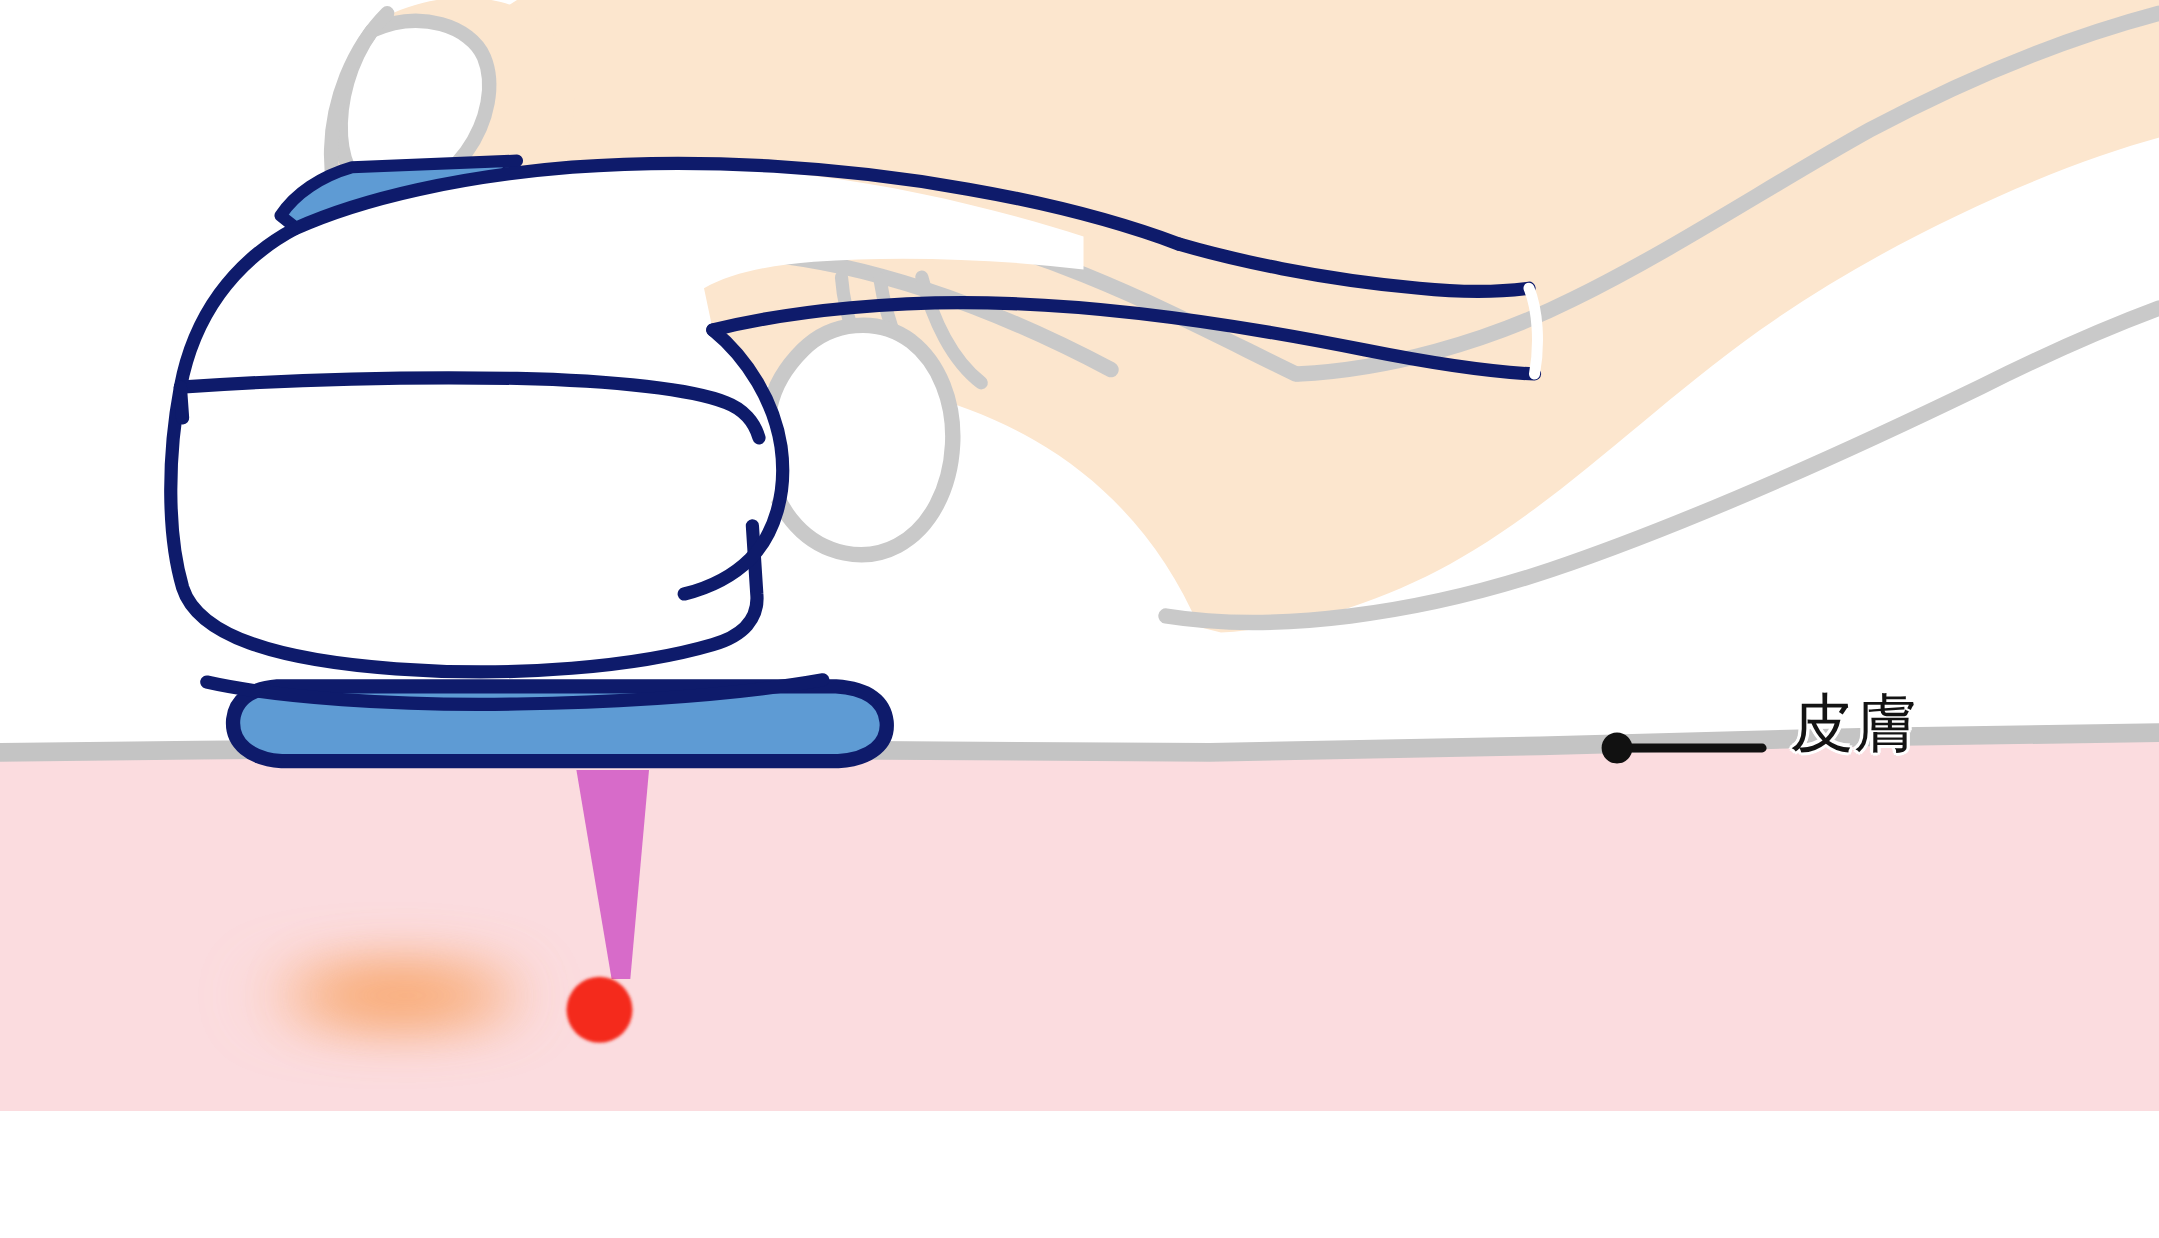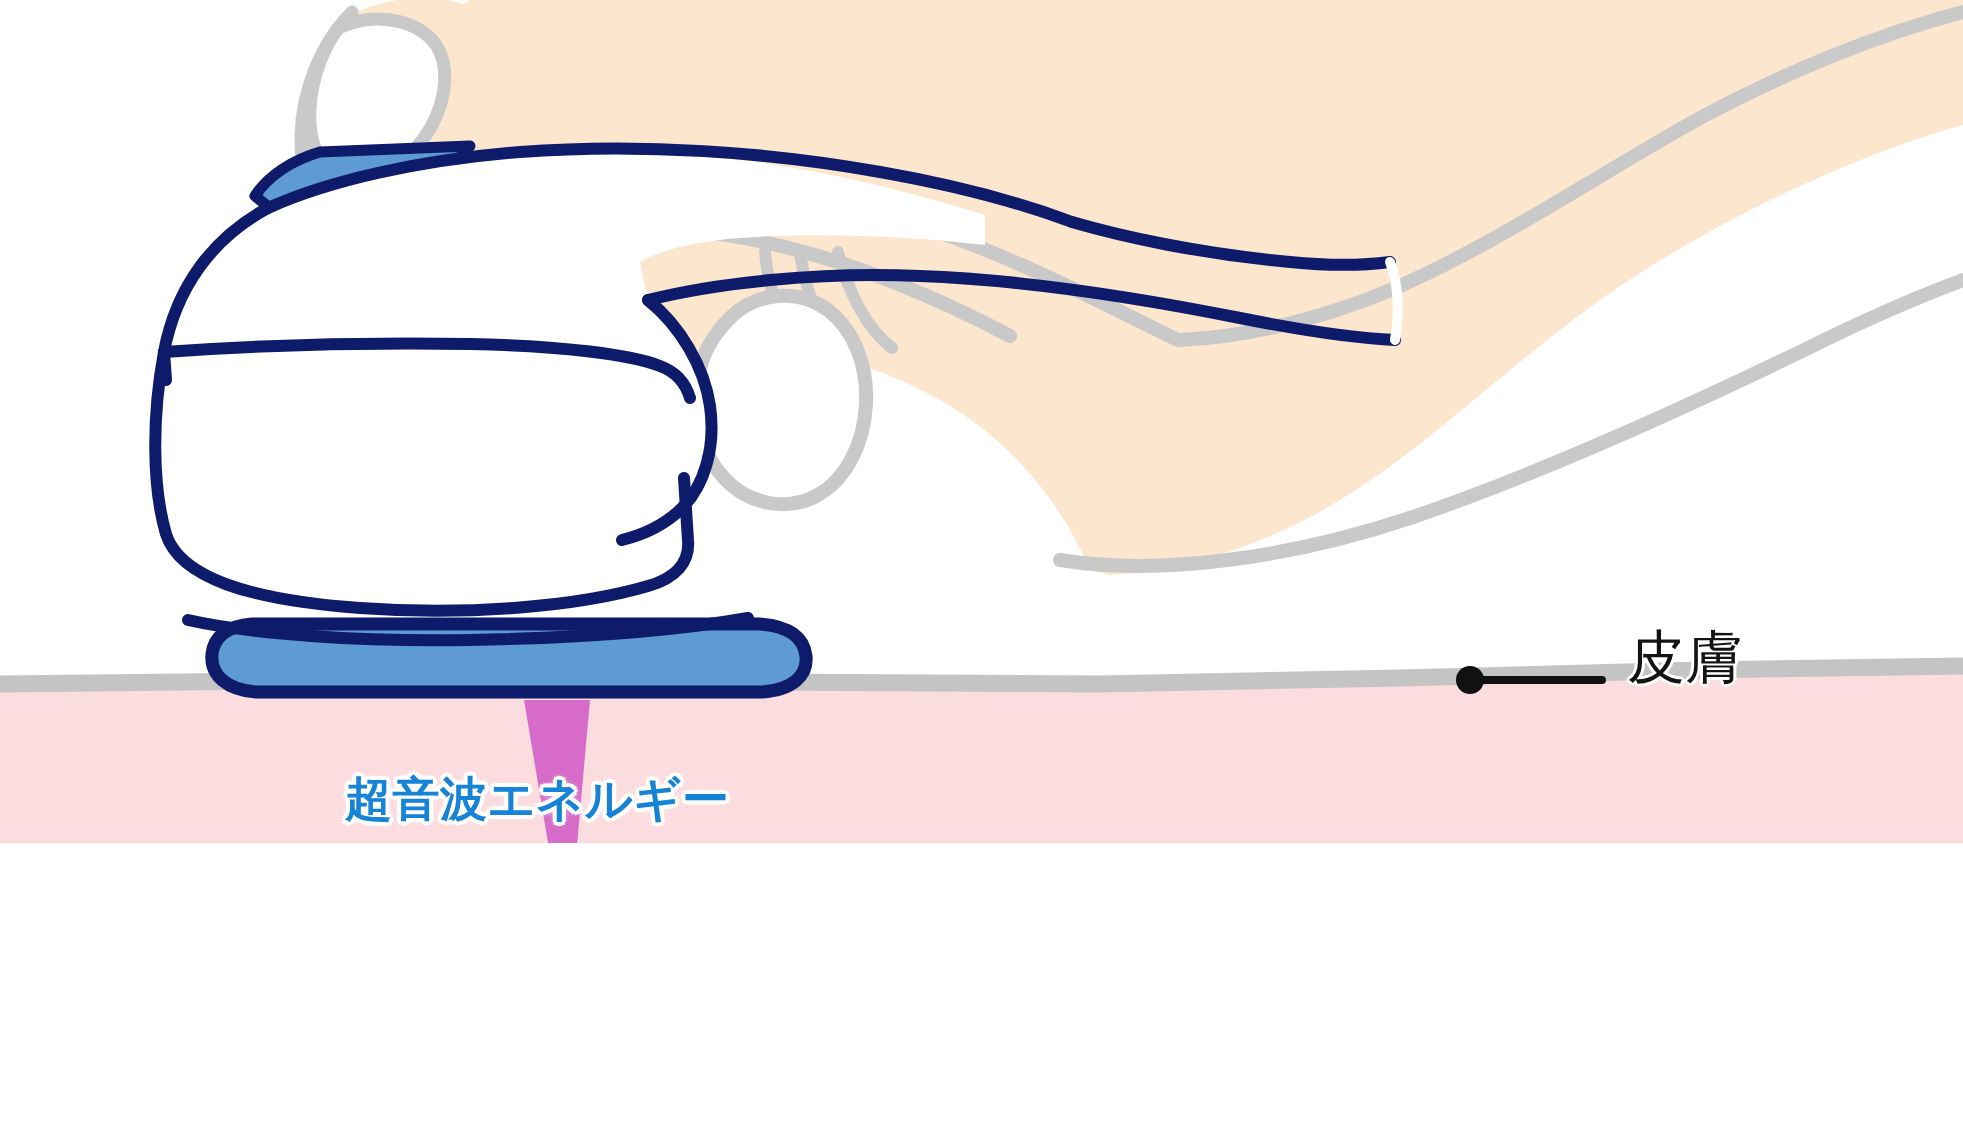--- a/index.html
+++ b/index.html
@@ -7,21 +7,21 @@
     margin: 0;
     padding: 0;
     background: #ffffff;
   }
   body {
     font-family: "Liberation Sans", "DejaVu Sans", sans-serif;
   }
   #stage {
     position: relative;
     width: 1963px;
-    height: 843px;
+    height: 1010px;
     overflow: hidden;
     background: #ffffff;
   }
   #artboard {
     position: absolute;
     left: 0; top: 0;
     width: 1963px;
     height: 1125px;
   }
   .txt-layer {
@@ -262,17 +262,16 @@
         <line x1="1474" y1="680" x2="1602" y2="680" stroke="#111111" stroke-width="8" stroke-linecap="round"></line>
         <circle cx="1470" cy="680" r="14" fill="#111111"></circle>
       </g>
 
     </g>
   </svg>
 
   <div class="txt-layer">
     <div class="lbl" id="skin-label">皮膚</div>
 
-    <div class="lbl" id="energy-label">超音波エネルギー</div>
 
   </div>
 
 </div>
 
 </body></html>

